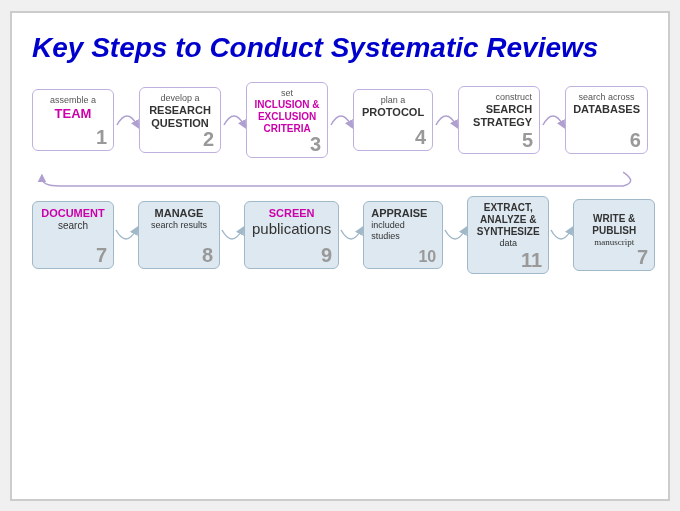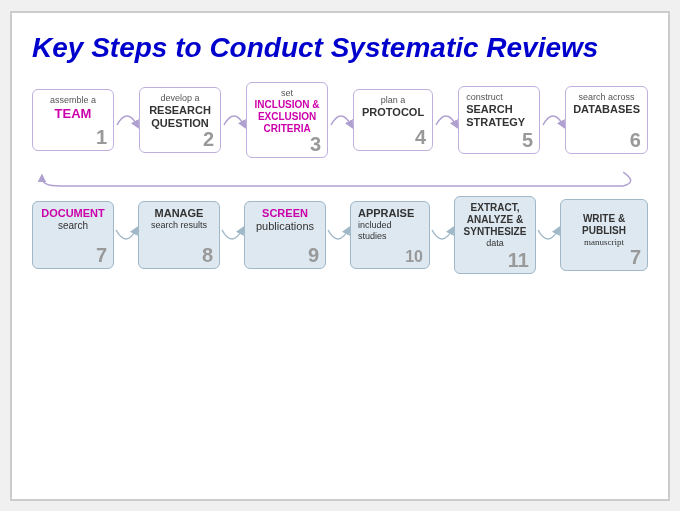--- a/index.html
+++ b/index.html
@@ -115,21 +115,21 @@
           <path d="M2,20 Q12,2 22,20" fill="none" stroke="#b0a0d0" stroke-width="1.5" marker-end="url(#arr4)"></path>
           <defs>
               <marker id="arr4" markerWidth="6" markerHeight="6" refX="3" refY="3" orient="auto">
                 <path d="M0,0 L6,3 L0,6 Z" fill="#b0a0d0"></path>
               </marker>
             </defs>
         </svg>
       </div>
 
       <div style="display:flex;flex-direction:column;align-items:center;">
-        <div style="border:1.5px solid #c0b0e0;border-radius:6px;background:white;text-align:left;padding:5px 7px 22px 7px;min-width:82px;min-height:68px;position:relative;">
+        <div style="border:1.5px solid #c0b0e0;border-radius:6px;background:white;text-align:right;padding:5px 7px 22px 7px;min-width:82px;min-height:68px;position:relative;">
           <div style="font-size:9px;color:#555;line-height:1.2;">construct</div>
           <div style="font-size:11px;font-weight:bold;color:#333;line-height:1.2;">SEARCH<br>STRATEGY</div>
           <div style="font-size:20px;font-weight:bold;color:#999;position:absolute;bottom:3px;right:6px;line-height:1;">5</div>
         </div>
       </div>
 
       <div style="display:flex;align-items:center;justify-content:center;width:24px;">
         <svg width="24" height="30" viewBox="0 0 24 30" overflow="visible">
           <path d="M2,20 Q12,2 22,20" fill="none" stroke="#b0a0d0" stroke-width="1.5" marker-end="url(#arr5)"></path>
           <defs>
@@ -197,21 +197,21 @@
               <marker id="arr7" markerWidth="6" markerHeight="6" refX="3" refY="3" orient="auto">
                 <path d="M0,0 L6,3 L0,6 Z" fill="#a0b8c8"></path>
               </marker>
             </defs>
         </svg>
       </div>
 
       <div style="display:flex;flex-direction:column;align-items:center;">
         <div style="border:1.5px solid #a0b8c8;border-radius:6px;background:#dde8f0;text-align:center;padding:5px 7px 22px 7px;min-width:82px;min-height:68px;position:relative;">
           <div style="font-size:11px;font-weight:bold;color:#cc00aa;line-height:1.2;">SCREEN</div>
-          <div style="font-size:11px;color:#333;line-height:1.2;">publications</div>
+          <div style="font-size:15px;color:#333;line-height:1.2;">publications</div>
           <div style="font-size:20px;font-weight:bold;color:#999;position:absolute;bottom:3px;right:6px;line-height:1;">9</div>
         </div>
       </div>
 
       <div style="display:flex;align-items:center;justify-content:center;width:24px;">
         <svg width="24" height="30" viewBox="0 0 24 30" overflow="visible">
           <path d="M2,10 Q12,28 22,10" fill="none" stroke="#a0b8c8" stroke-width="1.5" marker-end="url(#arr8)"></path>
           <defs>
               <marker id="arr8" markerWidth="6" markerHeight="6" refX="3" refY="3" orient="auto">
                 <path d="M0,0 L6,3 L0,6 Z" fill="#a0b8c8"></path>

